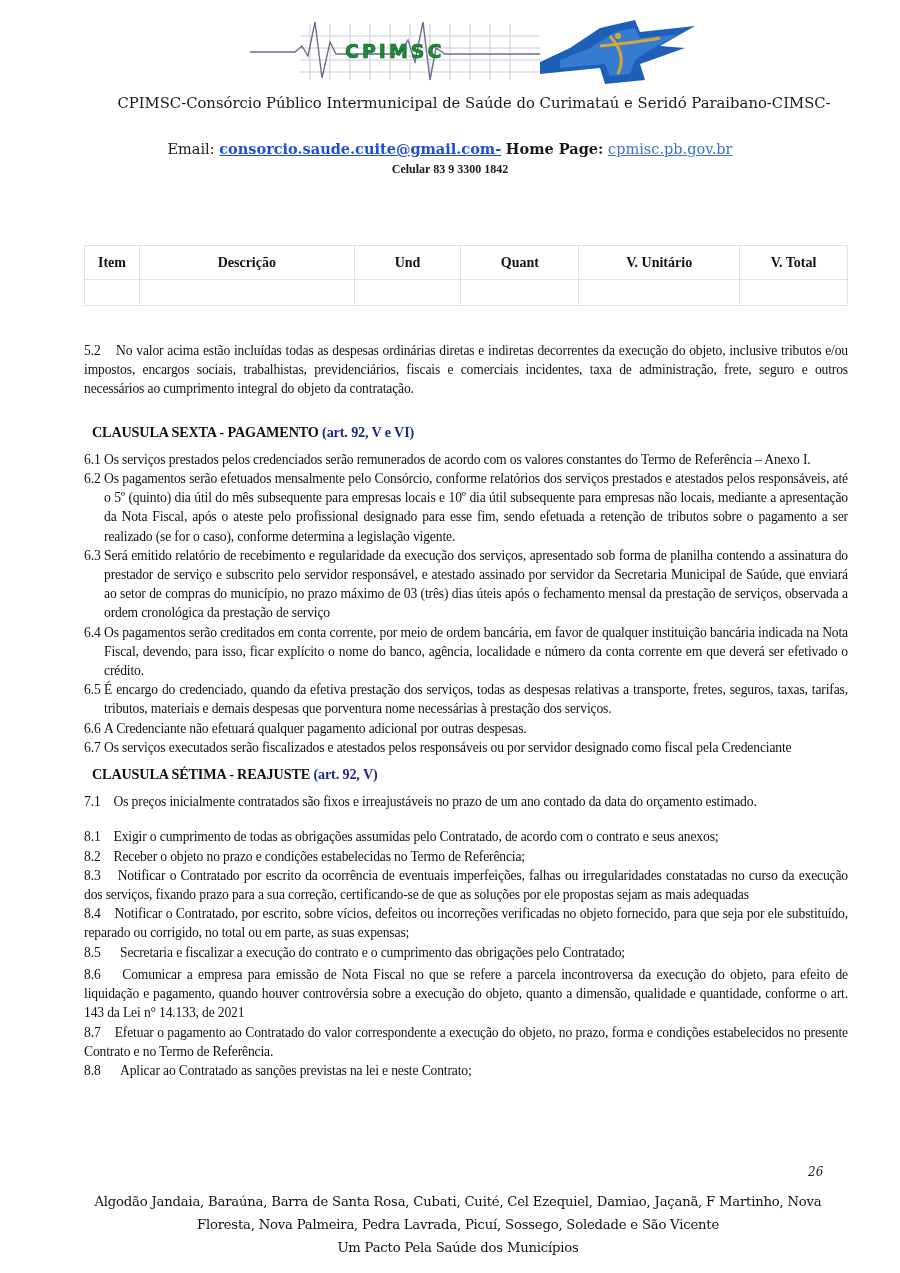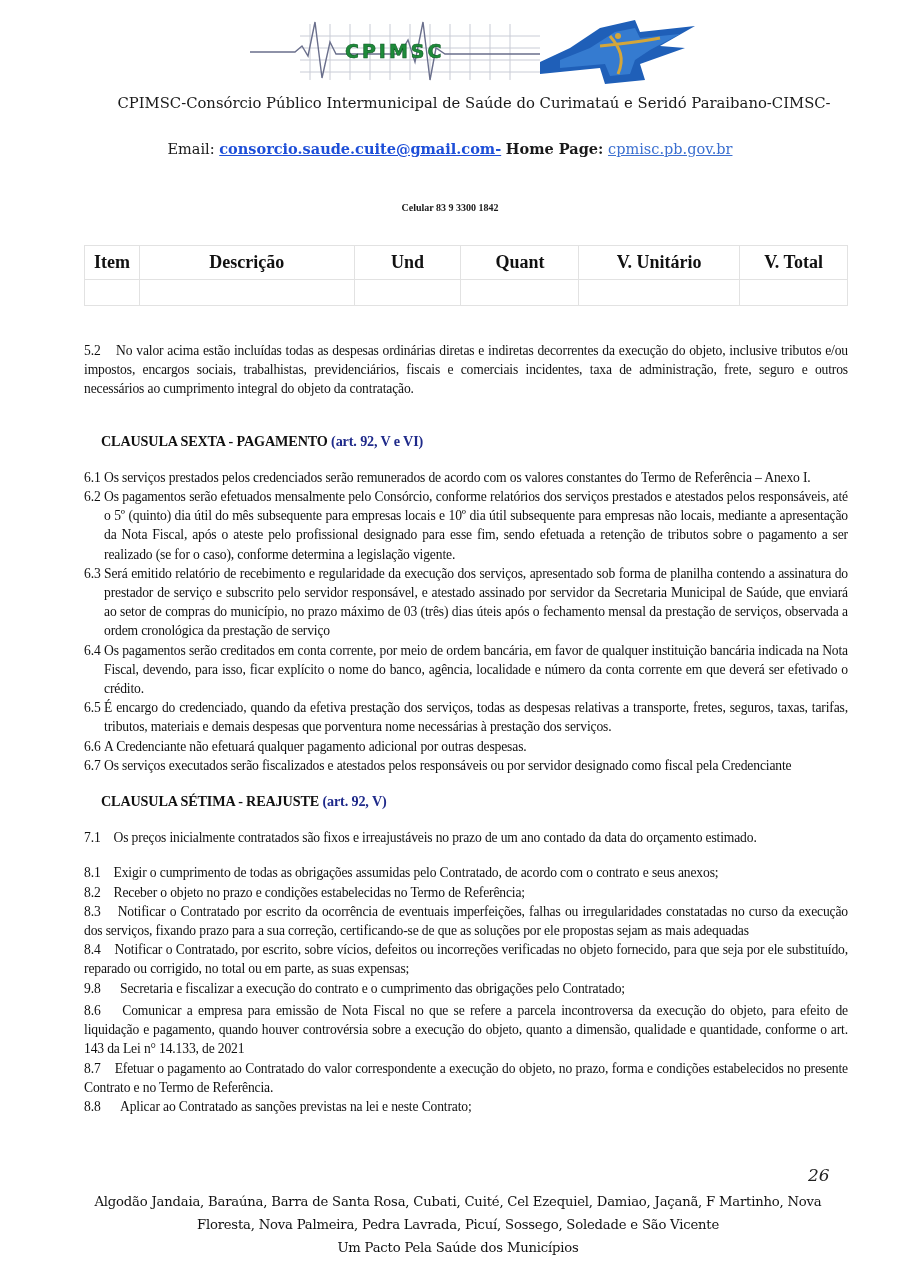--- a/index.html
+++ b/index.html
@@ -7,45 +7,45 @@
   .page { position: absolute; left: 0; top: 0; width: 900px; height: 1273px; }
 
   
   .logo { position: absolute; left: 240px; top: 18px; width: 455px; height: 68px; }
   .hdr { position: absolute; left: 0; width: 900px; text-align: center;
          font-family: "DejaVu Serif", "Liberation Serif", serif; font-size: 14.2px; color: #1a1a1a; white-space: nowrap; }
   .hdr1 { top: 94px; font-size: 14.8px; padding-left: 24px; }
   .hdr2 { top: 118px; font-family: "Liberation Serif", serif; font-size: 15.5px; }
   .hdr2 .b { font-weight: bold; }
   .hdr3 { top: 140px; font-size: 14.5px; }
-  .hdr4 { top: 162px; font-family: "Liberation Serif", serif; font-size: 10px; font-weight: bold; margin-top: 40px; }
+  .hdr4 { top: 162px; font-family: "Liberation Serif", serif; font-size: 12px; font-weight: bold; }
   .link-u { color: #1d4ed8; text-decoration: underline; font-weight: bold; }
   .link-l { color: #3b6fd0; text-decoration: underline; }
   .bold { font-weight: bold; }
 
   
   table.items { position: absolute; left: 84px; top: 245px; width: 764px; border-collapse: collapse;
-                font-family: "Liberation Serif", serif; font-size: 18px; }
+                font-family: "Liberation Serif", serif; font-size: 14px; }
   table.items th, table.items td { border: 1.5px solid #e2e2e2; }
   table.items th { height: 31px; font-weight: bold; text-align: center; }
   table.items td { height: 23px; }
 
   
   .body { position: absolute; left: 84px; width: 764px; font-family: "Liberation Serif", serif;
           font-size: 13.6px; line-height: 19.2px; text-align: justify; color: #111; letter-spacing: -0.15px; }
   .p { margin: 0; }
   .num { display: inline-block; }
   .hang { padding-left: 20px; text-indent: -20px; }
   .hang .num { width: 20px; text-indent: 0; }
-  .h { font-weight: bold; font-size: 14.2px; margin: 17px; }
+  .h { font-weight: bold; font-size: 14.2px; margin: 8px; }
   .ref { color: #1f2a8a; }
   .gap { height: 16px; }
 
   
-  .pgno { position: absolute; left: 808px; top: 1165px; font-family: "DejaVu Serif", serif; font-style: italic; font-size: 17px; color: #222; }
+  .pgno { position: absolute; left: 808px; top: 1165px; font-family: "DejaVu Serif", serif; font-style: italic; font-size: 12px; color: #222; }
   .ftr { position: absolute; left: 8px; width: 900px; text-align: center; font-family: "DejaVu Serif", serif;
          font-size: 13.2px; color: #111; white-space: nowrap; letter-spacing: -0.2px; }
   .f1 { top: 1194px; }
   .f2 { top: 1217px; }
   .f3 { top: 1240px; }
 </style>
 </head>
 <body>
 
 <div class="page">
@@ -143,21 +143,21 @@
       <span class="ref">(art. 92, V)</span>
     </p>
     <p class="p"><span>7.1</span>&nbsp;&nbsp;&nbsp;&nbsp;<span>Os preços inicialmente contratados são fixos e irreajustáveis no prazo de um ano contado da data do orçamento estimado.</span></p>
     <div class="gap"></div>
 
     <div>
       <p class="p"><span>8.1</span>&nbsp;&nbsp;&nbsp;&nbsp;<span>Exigir o cumprimento de todas as obrigações assumidas pelo Contratado, de acordo com o contrato e seus anexos;</span></p>
       <p class="p"><span>8.2</span>&nbsp;&nbsp;&nbsp;&nbsp;<span>Receber o objeto no prazo e condições estabelecidas no Termo de Referência;</span></p>
       <p class="p"><span>8.3</span>&nbsp;&nbsp;&nbsp;&nbsp;<span>Notificar o Contratado por escrito da ocorrência de eventuais imperfeições, falhas ou irregularidades constatadas no curso da execução dos serviços, fixando prazo para a sua correção, certificando-se de que as soluções por ele propostas sejam as mais adequadas</span></p>
       <p class="p"><span>8.4</span>&nbsp;&nbsp;&nbsp;&nbsp;<span>Notificar o Contratado, por escrito, sobre vícios, defeitos ou incorreções verificadas no objeto fornecido, para que seja por ele substituído, reparado ou corrigido, no total ou em parte, as suas expensas;</span></p>
-      <p class="p" style="margin-bottom:3px;"><span>9.8</span>&nbsp;&nbsp;&nbsp;&nbsp;&nbsp;&nbsp;<span>Secretaria e fiscalizar a execução do contrato e o cumprimento das obrigações pelo Contratado;</span></p>
+      <p class="p" style="margin-bottom:3px;"><span>8.5</span>&nbsp;&nbsp;&nbsp;&nbsp;&nbsp;&nbsp;<span>Secretaria e fiscalizar a execução do contrato e o cumprimento das obrigações pelo Contratado;</span></p>
       <p class="p"><span>8.6</span>&nbsp;&nbsp;&nbsp;&nbsp;<span>Comunicar a empresa para emissão de Nota Fiscal no que se refere a parcela incontroversa da execução do objeto, para efeito de liquidação e pagamento, quando houver controvérsia sobre a execução do objeto, quanto a dimensão, qualidade e quantidade, conforme o art. 143 da Lei n° 14.133, de 2021</span></p>
       <p class="p"><span>8.7</span>&nbsp;&nbsp;&nbsp;&nbsp;<span>Efetuar o pagamento ao Contratado do valor correspondente a execução do objeto, no prazo, forma e condições estabelecidos no presente Contrato e no Termo de Referência.</span></p>
       <p class="p"><span>8.8</span>&nbsp;&nbsp;&nbsp;&nbsp;&nbsp;&nbsp;<span>Aplicar ao Contratado as sanções previstas na lei e neste Contrato;</span></p>
     </div>
   </div>
 
   <div class="pgno">26</div>
   <div class="ftr f1">Algodão Jandaia, Baraúna, Barra de Santa Rosa, Cubati, Cuité, Cel Ezequiel, Damiao, Jaçanã, F Martinho, Nova</div>
   <div class="ftr f3">Um Pacto Pela Saúde dos Municípios</div>
   <div class="ftr f2">Floresta, Nova Palmeira, Pedra Lavrada, Picuí, Sossego, Soledade e São Vicente</div>

